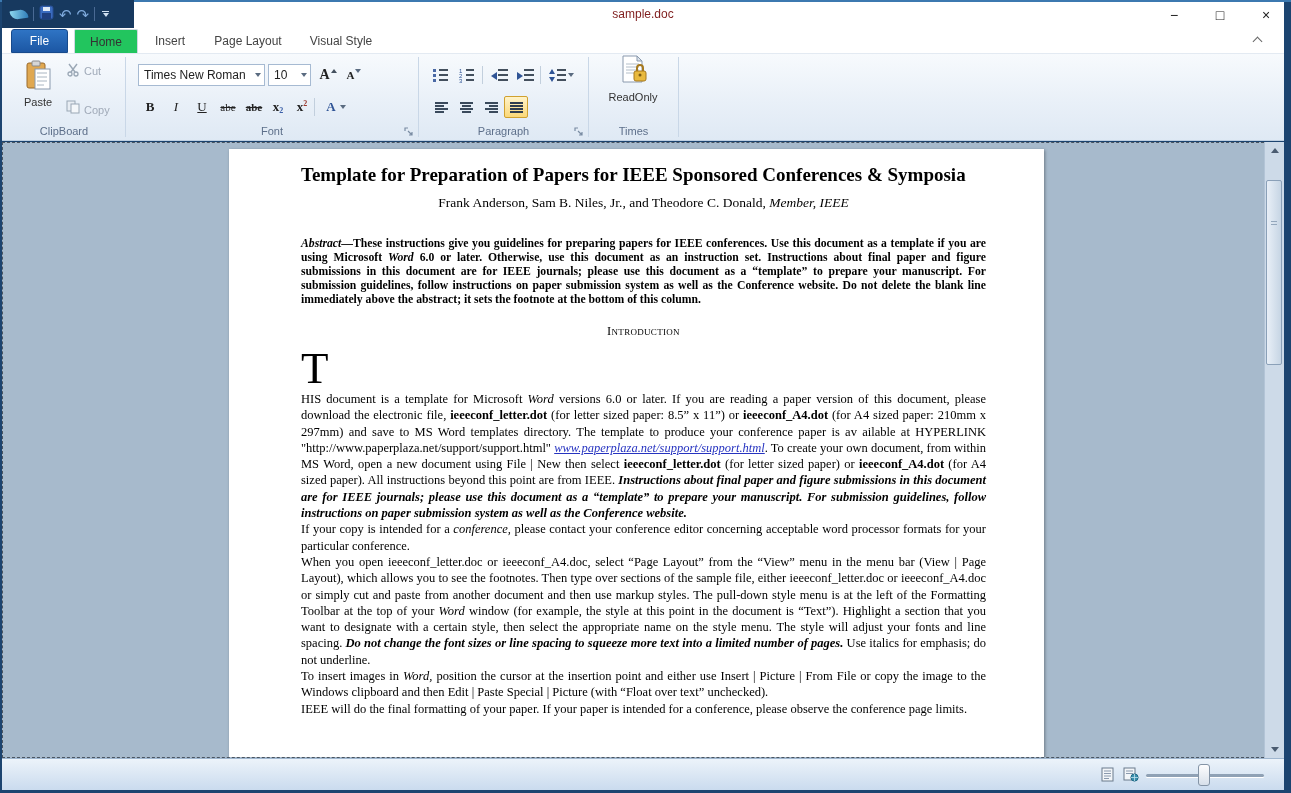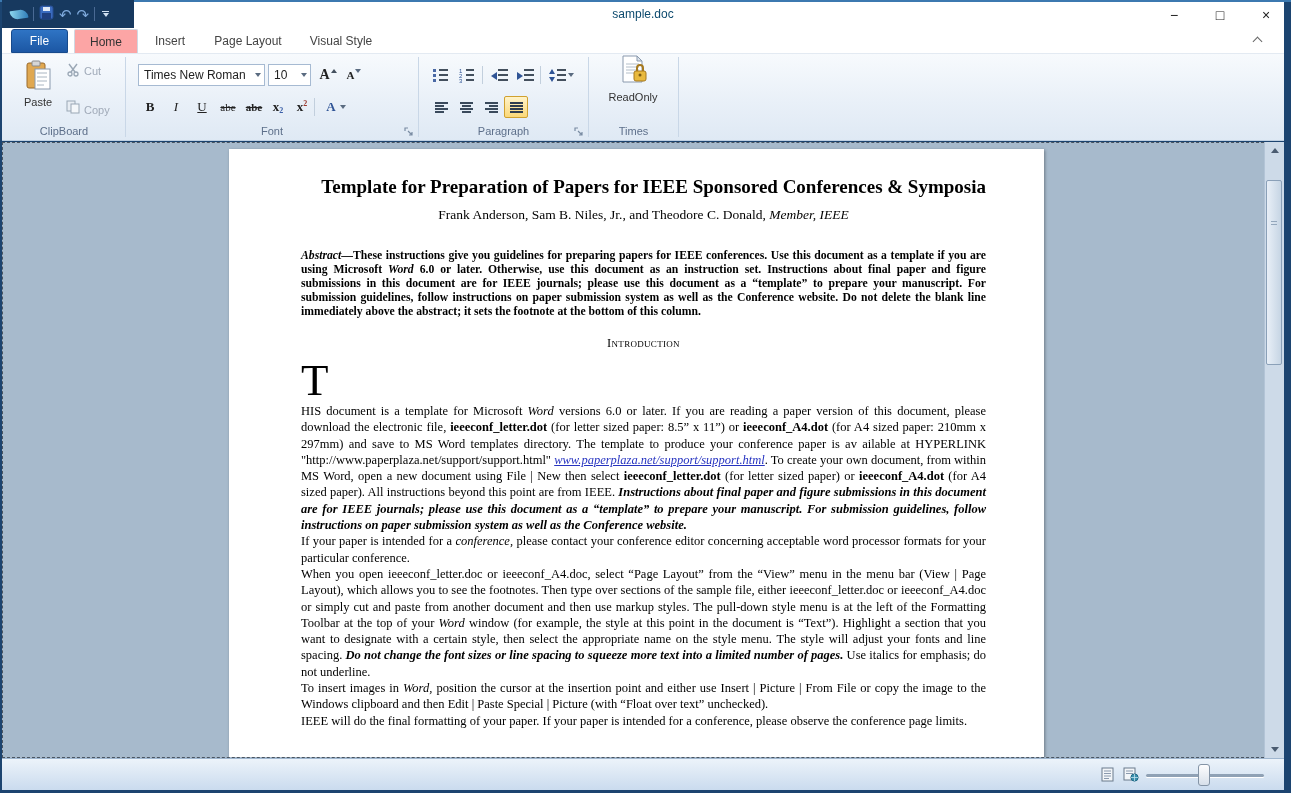--- a/index.html
+++ b/index.html
@@ -13,30 +13,30 @@
        display:flex;align-items:center;gap:5px;padding-left:8px;box-sizing:border-box;}
   .qat .sep{width:1px;height:14px;background:#4a6a94;}
   .app-swoosh{width:18px;height:9px;background:linear-gradient(100deg,#8fd8ef,#2e7cb8);
        border-radius:1px 8px 1px 8px;transform:rotate(-8deg);}
   .glyph-btn{color:#7ea9dc;font-size:15px;line-height:15px;cursor:default;}
   .qat-drop{display:flex;flex-direction:column;align-items:center;gap:1px;margin-left:2px;}
   .qat-drop i{display:block;width:7px;height:1px;background:#cfe0f2;}
   .tri{width:0;height:0;border-left:3px solid transparent;border-right:3px solid transparent;}
   .tri.down{border-top:4px solid #cfe0f2;}
   .tri.down.dark{border-top-color:#5a6b80;}
-  .title-text{position:absolute;left:0;right:0;top:5px;text-align:center;font-size:12px;color:#0c4a6e;}
+  .title-text{position:absolute;left:0;right:0;top:5px;text-align:center;font-size:12px;color:#7f1d1d;}
   .win-controls{position:absolute;right:8px;top:0;height:26px;display:flex;align-items:center;gap:26px;}
   .win-controls span{font-size:14px;color:#222;width:20px;text-align:center;line-height:20px;}
   
   .tabrow{position:absolute;left:2px;top:28px;right:7px;height:25px;background:#fff;}
   .file-btn{position:absolute;left:9px;top:1px;width:57px;height:24px;border-radius:3px 3px 0 0;
       background:linear-gradient(#2f74c4,#1c57a4);border:1px solid #174a8c;box-sizing:border-box;
       color:#fff;font-size:12px;text-align:center;line-height:22px;}
   .tab{position:absolute;top:1px;height:24px;font-size:12px;color:#444;text-align:center;line-height:24px;}
-  .tab.active{background:#fca5a5;border:1px solid #cfd8e2;border-bottom:none;border-radius:2px 2px 0 0;color:#333;}
+  .tab.active{background:#22c55e;border:1px solid #cfd8e2;border-bottom:none;border-radius:2px 2px 0 0;color:#333;}
   .ribbon-collapse{position:absolute;right:22px;top:8px;width:9px;height:9px;}
   .ribbon-collapse b{position:absolute;left:1px;top:2px;width:6px;height:6px;border-top:1.5px solid #666;
       border-right:1.5px solid #666;transform:rotate(-45deg);}
   
   .ribbon{position:absolute;left:2px;top:53px;right:7px;height:88px;
       background:linear-gradient(#f7fafd,#e9f0f8 55%,#dfe9f4);border-top:1px solid #e3eaf2;
       border-bottom:1px solid #bfd0e2;box-sizing:border-box;}
   .gsep{position:absolute;top:3px;bottom:3px;width:1px;background:#c9d7e7;}
   .glabel{position:absolute;bottom:3px;font-size:11px;color:#5d6f8a;text-align:center;}
   .launcher{position:absolute;bottom:4px;width:12px;height:12px;}
@@ -91,21 +91,21 @@
   
   .docarea{position:absolute;left:2px;top:142px;right:7px;bottom:35px;background:#a7bacc;
       border:1px dashed #4a5561;box-sizing:border-box;overflow:hidden;}
   .page{position:absolute;left:226px;top:6px;width:815px;height:640px;background:#fff;
       box-shadow:1px 1px 3px rgba(0,0,0,.35);box-sizing:border-box;
       padding:14px 58px 10px 72px;font-family:"Liberation Serif",serif;color:#000;}
   .para{margin:0;}
   .rb{font-weight:bold;}
   .ri{font-style:italic;}
   .rlink{color:#2633c0;text-decoration:underline;}
-  .p-title{margin-top:12px;font-size:19px;line-height:23px;font-weight:bold;text-align:right;}
+  .p-title{margin-top:0;font-size:19px;line-height:23px;font-weight:bold;text-align:left;}
   .p-authors{margin-top:9px;font-size:13.5px;text-align:center;}
   .p-abstract{margin-top:26px;font-size:11.7px;line-height:14px;font-weight:bold;text-align:justify;}
   .p-heading{margin-top:17px;font-size:12.5px;text-align:center;font-variant:small-caps;letter-spacing:.3px;}
   .p-dropcap{margin-top:6px;font-size:45px;line-height:46px;}
   .p-body{font-size:12.5px;line-height:16.3px;text-align:justify;}
   
   .vscroll{position:absolute;top:142px;right:7px;width:20px;bottom:35px;background:#cddae8;
       border-left:1px solid #b3c4d6;box-sizing:border-box;}
   .vbtn{position:absolute;left:0;right:0;height:17px;display:flex;align-items:center;justify-content:center;}
   .vbtn.up{top:0;} .vbtn.down{bottom:0;}
@@ -348,21 +348,21 @@
 
   <div class="docarea">
     <div class="page">
       <div>
           <div class="para p-title"><span>Template for Preparation of Papers for IEEE Sponsored Conferences &amp; Symposia</span></div>
           <div class="para p-authors"><span>Frank Anderson, Sam B. Niles, Jr., and Theodore C. Donald, </span><span class="ri">Member, IEEE</span></div>
           <div class="para p-abstract"><span class="rb ri">Abstract</span><span class="rb">—These instructions give you guidelines for preparing papers for IEEE conferences. Use this document as a template if you are using Microsoft </span><span class="rb ri">Word</span><span class="rb"> 6.0 or later. Otherwise, use this document as an instruction set. Instructions about final paper and figure submissions in this document are for IEEE journals; please use this document as a “template” to prepare your manuscript. For submission guidelines, follow instructions on paper submission system as well as the Conference website. Do not delete the blank line immediately above the abstract; it sets the footnote at the bottom of this column.</span></div>
           <div class="para p-heading"><span>Introduction</span></div>
           <div class="para p-dropcap"><span>T</span></div>
           <div class="para p-body"><span>HIS document is a template for Microsoft </span><span class="ri">Word</span><span> versions 6.0 or later. If you are reading a paper version of this document, please download the electronic file, </span><span class="rb">ieeeconf_letter.dot</span><span> (for letter sized paper: 8.5” x 11”) or </span><span class="rb">ieeeconf_A4.dot</span><span> (for A4 sized paper: 210mm x 297mm) and save to MS Word templates directory. The template to produce your conference paper is av ailable at HYPERLINK "http://www.paperplaza.net/support/support.html" </span><span class="ri rlink">www.paperplaza.net/support/support.html</span><span>. To create your own document, from within MS Word, open a new document using File | New then select </span><span class="rb">ieeeconf_letter.dot</span><span> (for letter sized paper) or </span><span class="rb">ieeeconf_A4.dot</span><span> (for A4 sized paper). All instructions beyond this point are from IEEE. </span><span class="rb ri">Instructions about final paper and figure submissions in this document are for IEEE journals; please use this document as a “template” to prepare your manuscript. For submission guidelines, follow instructions on paper submission system as well as the Conference website.</span></div>
-          <div class="para p-body"><span>If your paper is intended for a </span><span class="ri">conference,</span><span> please contact your conference editor concerning acceptable word processor formats for your particular conference.</span></div>
+          <div class="para p-body"><span>If your copy is intended for a </span><span class="ri">conference,</span><span> please contact your conference editor concerning acceptable word processor formats for your particular conference.</span></div>
           <div class="para p-body"><span>When you open ieeeconf_letter.doc or ieeeconf_A4.doc, select “Page Layout” from the “View” menu in the menu bar (View | Page Layout), which allows you to see the footnotes. Then type over sections of the sample file, either ieeeconf_letter.doc or ieeeconf_A4.doc or simply cut and paste from another document and then use markup styles. The pull-down style menu is at the left of the Formatting Toolbar at the top of your </span><span class="ri">Word</span><span> window (for example, the style at this point in the document is “Text”). Highlight a section that you want to designate with a certain style, then select the appropriate name on the style menu. The style will adjust your fonts and line spacing. </span><span class="rb ri">Do not change the font sizes or line spacing to squeeze more text into a limited number of pages.</span><span> Use italics for emphasis; do not underline.</span></div>
           <div class="para p-body"><span>To insert images in </span><span class="ri">Word,</span><span> position the cursor at the insertion point and either use Insert | Picture | From File or copy the image to the Windows clipboard and then Edit | Paste Special | Picture (with “Float over text” unchecked).</span></div>
           <div class="para p-body"><span>IEEE will do the final formatting of your paper. If your paper is intended for a conference, please observe the conference page limits.</span></div>
         </div>
     </div>
   </div>
 
   <div class="vscroll">
     <div class="vbtn up">
         <b class="tri up8"></b>

